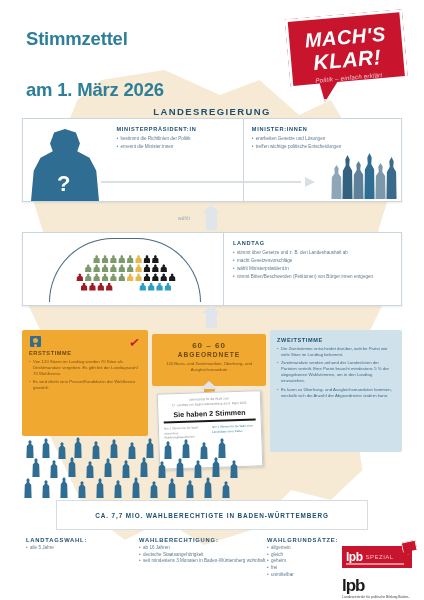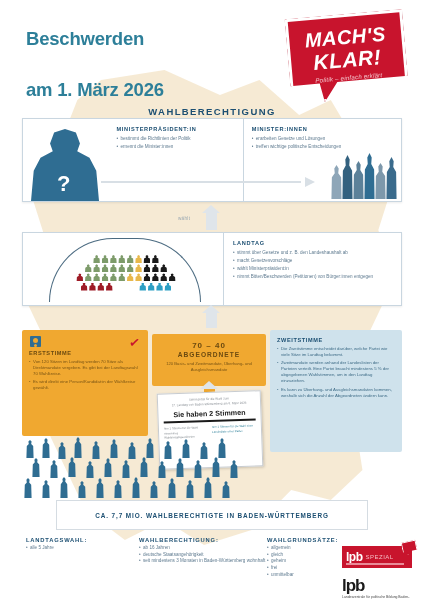--- a/index.html
+++ b/index.html
@@ -185,33 +185,33 @@
     position: absolute; color: #9aa8b2; font-size: 4.6px; letter-spacing: .3px;
   }
 </style>
 </head>
 <body>
 
 <div class="map-bg"></div>
 
 <div class="header">
   <h1>
-    <span>Beschwerden</span><br>
+    <span>Stimmzettel</span><br>
     <br>
     <span>am 1. März 2026</span>
   </h1>
 </div>
 
 <div class="logo-badge">
   <div class="l1">MACH'S</div>
   <div class="l2">KLAR!</div>
   <div class="l3">Politik – einfach erklärt</div>
 </div>
 
-<div class="sec-title" style="top:106px;">WAHLBERECHTIGUNG</div>
+<div class="sec-title" style="top:106px;">LANDESREGIERUNG</div>
 
 <div class="panel gov-panel">
   <div class="gov-left">
     <div class="silhouette"></div>
     <div class="qmark">?</div>
   </div>
   <div class="col c1">
     <div class="col-h">MINISTERPRÄSIDENT:IN</div>
     <div class="bul">bestimmt die Richtlinien der Politik</div>
     <div class="bul">ernennt die Minister:innen</div>
@@ -306,21 +306,21 @@
 
 <div class="info-box box-erst">
   <div class="person-icon"></div>
   <div class="check">✓</div>
   <div class="box-h" style="margin-top:13px;">ERSTSTIMME</div>
   <div class="box-b">Von 120 Sitzen im Landtag werden 70 Sitze als Direktmandate vergeben. Es gibt bei der Landtagswahl 70 Wahlkreise.</div>
   <div class="box-b">Es wird direkt eine Person/Kandidat:in der Wahlkreise gewählt.</div>
 </div>
 
 <div class="info-box box-mid">
-  <div class="mid-num">70 – 40</div>
+  <div class="mid-num">60 – 60</div>
   <div class="mid-lab">ABGEORDNETE</div>
   <div class="mid-sub">120 Basis- und Zweitmandate, Überhang- und Ausgleichsmandate</div>
 </div>
 
 <div class="info-box box-zweit">
   <div class="box-h">ZWEITSTIMME</div>
   <div class="box-b">Die Zweitstimme entscheidet darüber, welche Partei wie viele Sitze im Landtag bekommt.</div>
   <div class="box-b">Zweitmandate werden anhand der Landeslisten der Parteien verteilt. Eine Partei braucht mindestens 5 % der abgegebenen Wahlstimmen, um in den Landtag einzuziehen.</div>
   <div class="box-b">Es kann zu Überhang- und Ausgleichsmandaten kommen, weshalb sich die Anzahl der Abgeordneten ändern kann.</div>
 </div>

